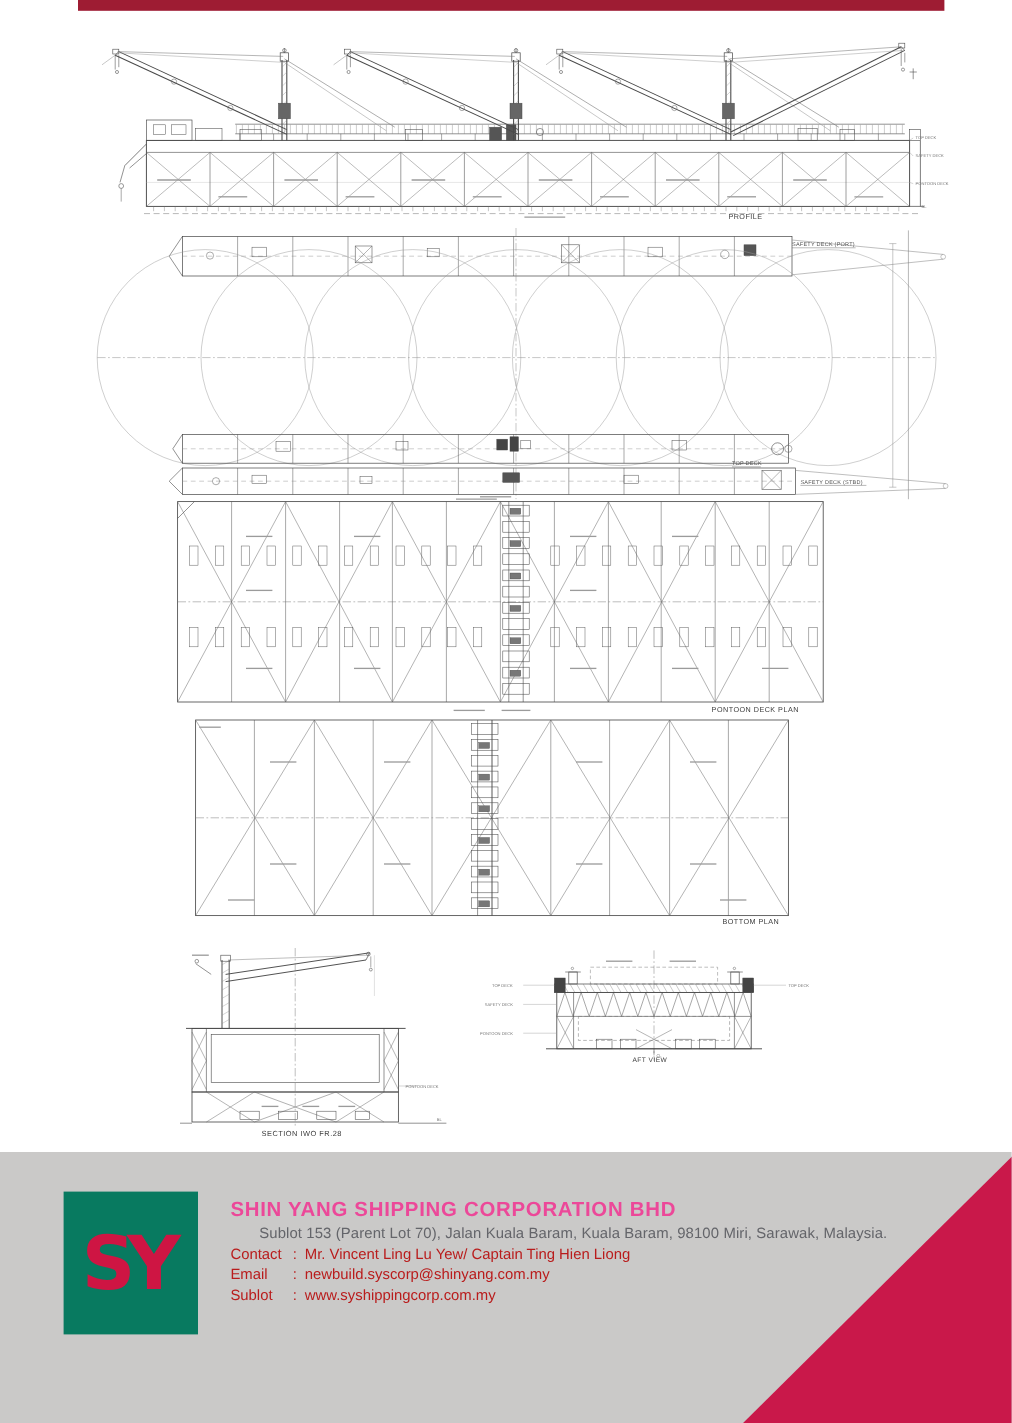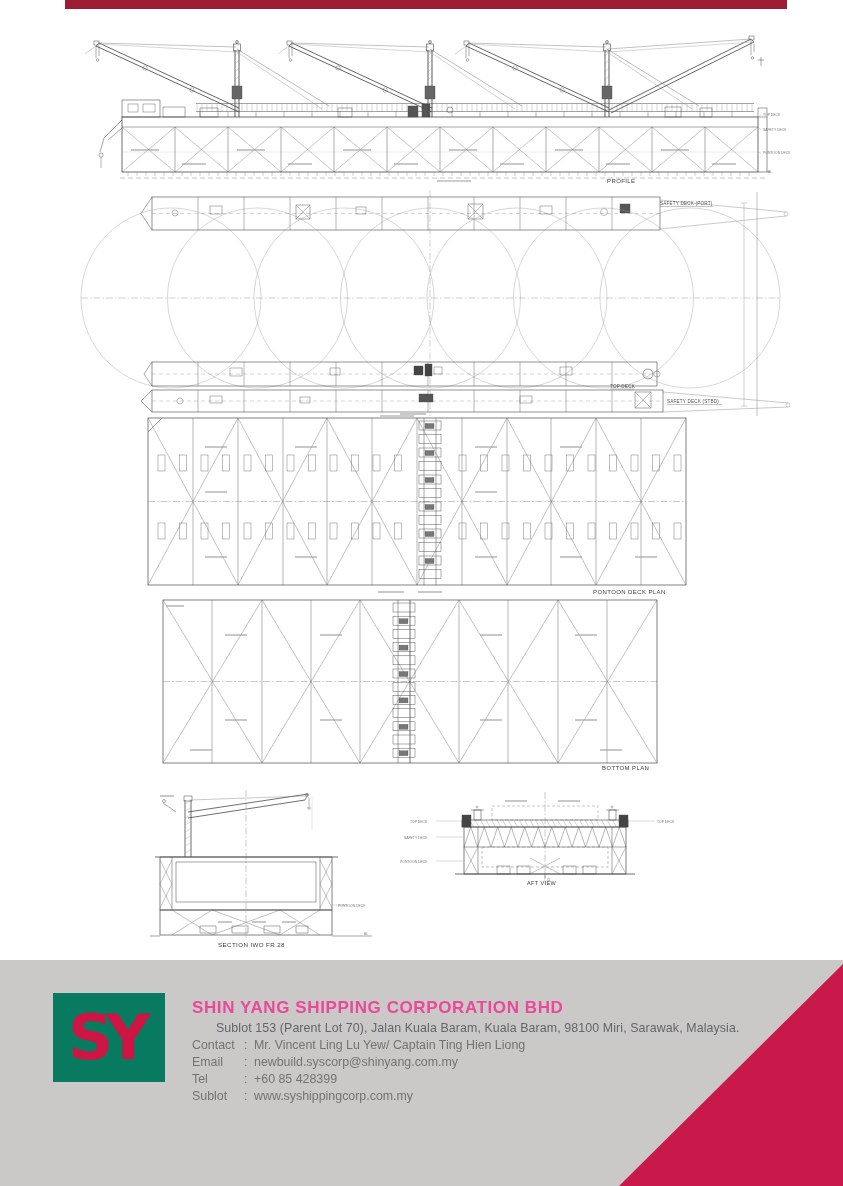--- a/index.html
+++ b/index.html
@@ -3,28 +3,28 @@
 <meta charset="utf-8">
 <style>
   html,body{margin:0;padding:0;}
   body{width:843px;height:1186px;position:relative;background:#ffffff;overflow:hidden;
        font-family:"Liberation Sans",sans-serif;}
   .topbar{position:absolute;left:65px;top:0;width:722px;height:9px;background:#9e1c33;}
   #drawing-svg{position:absolute;left:0;top:0;}
   
   .band{position:absolute;left:0;top:960px;width:843px;height:226px;background:#cac9c8;}
   .tri{position:absolute;left:0;top:960px;width:843px;height:226px;pointer-events:none;}
-  .logo{position:absolute;left:53px;top:993px;width:112px;height:89px;background:#087a60;
+  .logo{position:absolute;left:53px;top:993px;width:112px;height:119px;background:#087a60;
         display:flex;align-items:center;justify-content:center;}
   .logo span{font-family:"DejaVu Sans",sans-serif;font-weight:bold;font-size:62px;
         color:#ce1543;letter-spacing:-7px;transform:translateX(-3px);}
   .f-title{position:absolute;left:192px;top:998px;width:560px;font-size:17px;font-weight:bold;
         color:#ec4899;letter-spacing:0.6px;}
   .f-addr{position:absolute;left:192px;top:1021px;width:600px;font-size:12.4px;color:#64656a;letter-spacing:0.1px;margin-left:24px;}
-  .f-rows{position:absolute;left:192px;top:1037px;width:560px;font-size:12.4px;color:#737373;}
+  .f-rows{position:absolute;left:192px;top:1037px;width:560px;font-size:12.4px;color:#b91c1c;}
   .frow{height:17px;line-height:17px;white-space:nowrap;}
   .flabel{display:inline-block;width:52px;}
   .fsep{display:inline-block;width:10px;}
 </style>
 </head>
 <body>
 
 <div class="topbar"></div>
 
 <svg id="drawing-svg" width="843" height="1186" viewBox="0 0 843 1186">
@@ -832,18 +832,15 @@
 <div class="f-title">SHIN YANG SHIPPING CORPORATION BHD</div>
 <div class="f-addr">Sublot 153 (Parent Lot 70), Jalan Kuala Baram, Kuala Baram, 98100 Miri, Sarawak, Malaysia.</div>
 <div class="f-rows">
   <div class="frow">
     <span class="flabel">Contact</span><span class="fsep">:</span><span class="fval">Mr. Vincent Ling Lu Yew/ Captain Ting Hien Liong</span>
   </div>
   <div class="frow">
     <span class="flabel">Email</span><span class="fsep">:</span><span class="fval">newbuild.syscorp@shinyang.com.my</span>
   </div>
   <div class="frow">
-    <span class="flabel">Tel</span><span class="fsep">:</span><span class="fval">+60 85 428399</span>
-  </div>
-  <div class="frow">
     <span class="flabel">Sublot</span><span class="fsep">:</span><span class="fval">www.syshippingcorp.com.my</span>
   </div>
 </div>
 
 </body></html>

